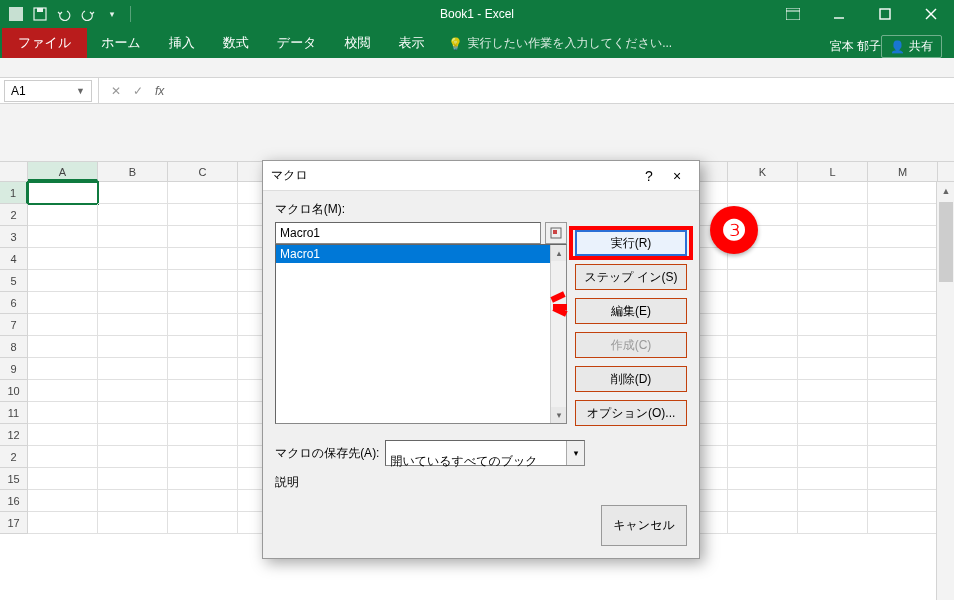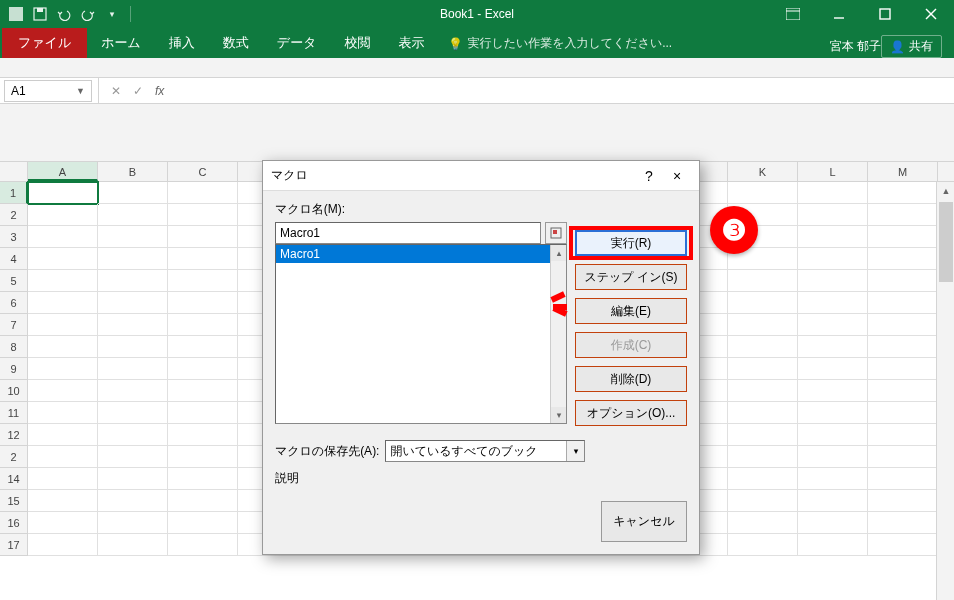--- a/index.html
+++ b/index.html
@@ -63,21 +63,21 @@
 .dlg-btn.disabled{color:#999}
 .dlg-btn.run{border:2px solid #2a6fd6;background:#eaf2fc}
 .run-highlight{position:absolute;border:4px solid #ff0000;left:-8px;top:-6px;right:-8px;bottom:-6px;pointer-events:none}
 .burst{position:absolute;left:-24px;top:72px;width:22px;height:22px}
 .burst::before,.burst::after{content:"";position:absolute;background:#ff0000}
 .burst::before{left:0;top:0;width:14px;height:6px;transform:rotate(-25deg)}
 .burst::after{left:2px;top:10px;width:14px;height:6px;transform:rotate(0deg)}
 .burst2{position:absolute;left:-22px;top:86px;width:14px;height:6px;background:#ff0000;transform:rotate(25deg)}
 .dlg-bottom{margin-top:14px}
 .dlg-bottom-row{display:flex;align-items:center;gap:6px;margin-bottom:8px}
-.combo{flex:1;height:22px;border:1px solid #888;border-top-color:#666;border-left-color:#666;background:#fff;display:flex;align-items:center;padding:4px 4px;max-width:200px;position:relative}
+.combo{flex:1;height:22px;border:1px solid #888;border-top-color:#666;border-left-color:#666;background:#fff;display:flex;align-items:flex-start;padding:12px 4px;max-width:200px;position:relative}
 .combo-arrow{position:absolute;right:0;top:0;width:18px;height:100%;border-left:1px solid #aaa;display:flex;align-items:center;justify-content:center;font-size:9px;background:#f0f0f0}
 .dlg-footer{display:flex;justify-content:flex-end;padding:0 12px 12px}
 .cancel-btn{width:86px;height:41px;border:1px solid #999;background:#e8e8e8;display:flex;align-items:center;justify-content:center}
 
 .anno{position:absolute;left:710px;top:206px;width:48px;height:48px;border-radius:50%;background:#ff0000;color:#fff;font-size:28px;font-weight:bold;display:flex;align-items:center;justify-content:center;box-shadow:0 2px 4px rgba(0,0,0,.3)}
 svg{display:block}
 </style>
 </head>
 <body>
 
@@ -374,36 +374,20 @@
         <div class="cell"></div>
         <div class="cell"></div>
         <div class="cell"></div>
         <div class="cell"></div>
         <div class="cell"></div>
         <div class="cell"></div>
         <div class="cell"></div>
       </div>
       <div class="row">
         <div class="row-h">2</div>
-        <div class="cell"></div>
-        <div class="cell"></div>
-        <div class="cell"></div>
-        <div class="cell"></div>
-        <div class="cell"></div>
-        <div class="cell"></div>
-        <div class="cell"></div>
-        <div class="cell"></div>
-        <div class="cell"></div>
-        <div class="cell"></div>
-        <div class="cell"></div>
-        <div class="cell"></div>
-        <div class="cell"></div>
-      </div>
-      <div class="row">
-        <div class="row-h">14</div>
         <div class="cell"></div>
         <div class="cell"></div>
         <div class="cell"></div>
         <div class="cell"></div>
         <div class="cell"></div>
         <div class="cell"></div>
         <div class="cell"></div>
         <div class="cell"></div>
         <div class="cell"></div>
         <div class="cell"></div>

